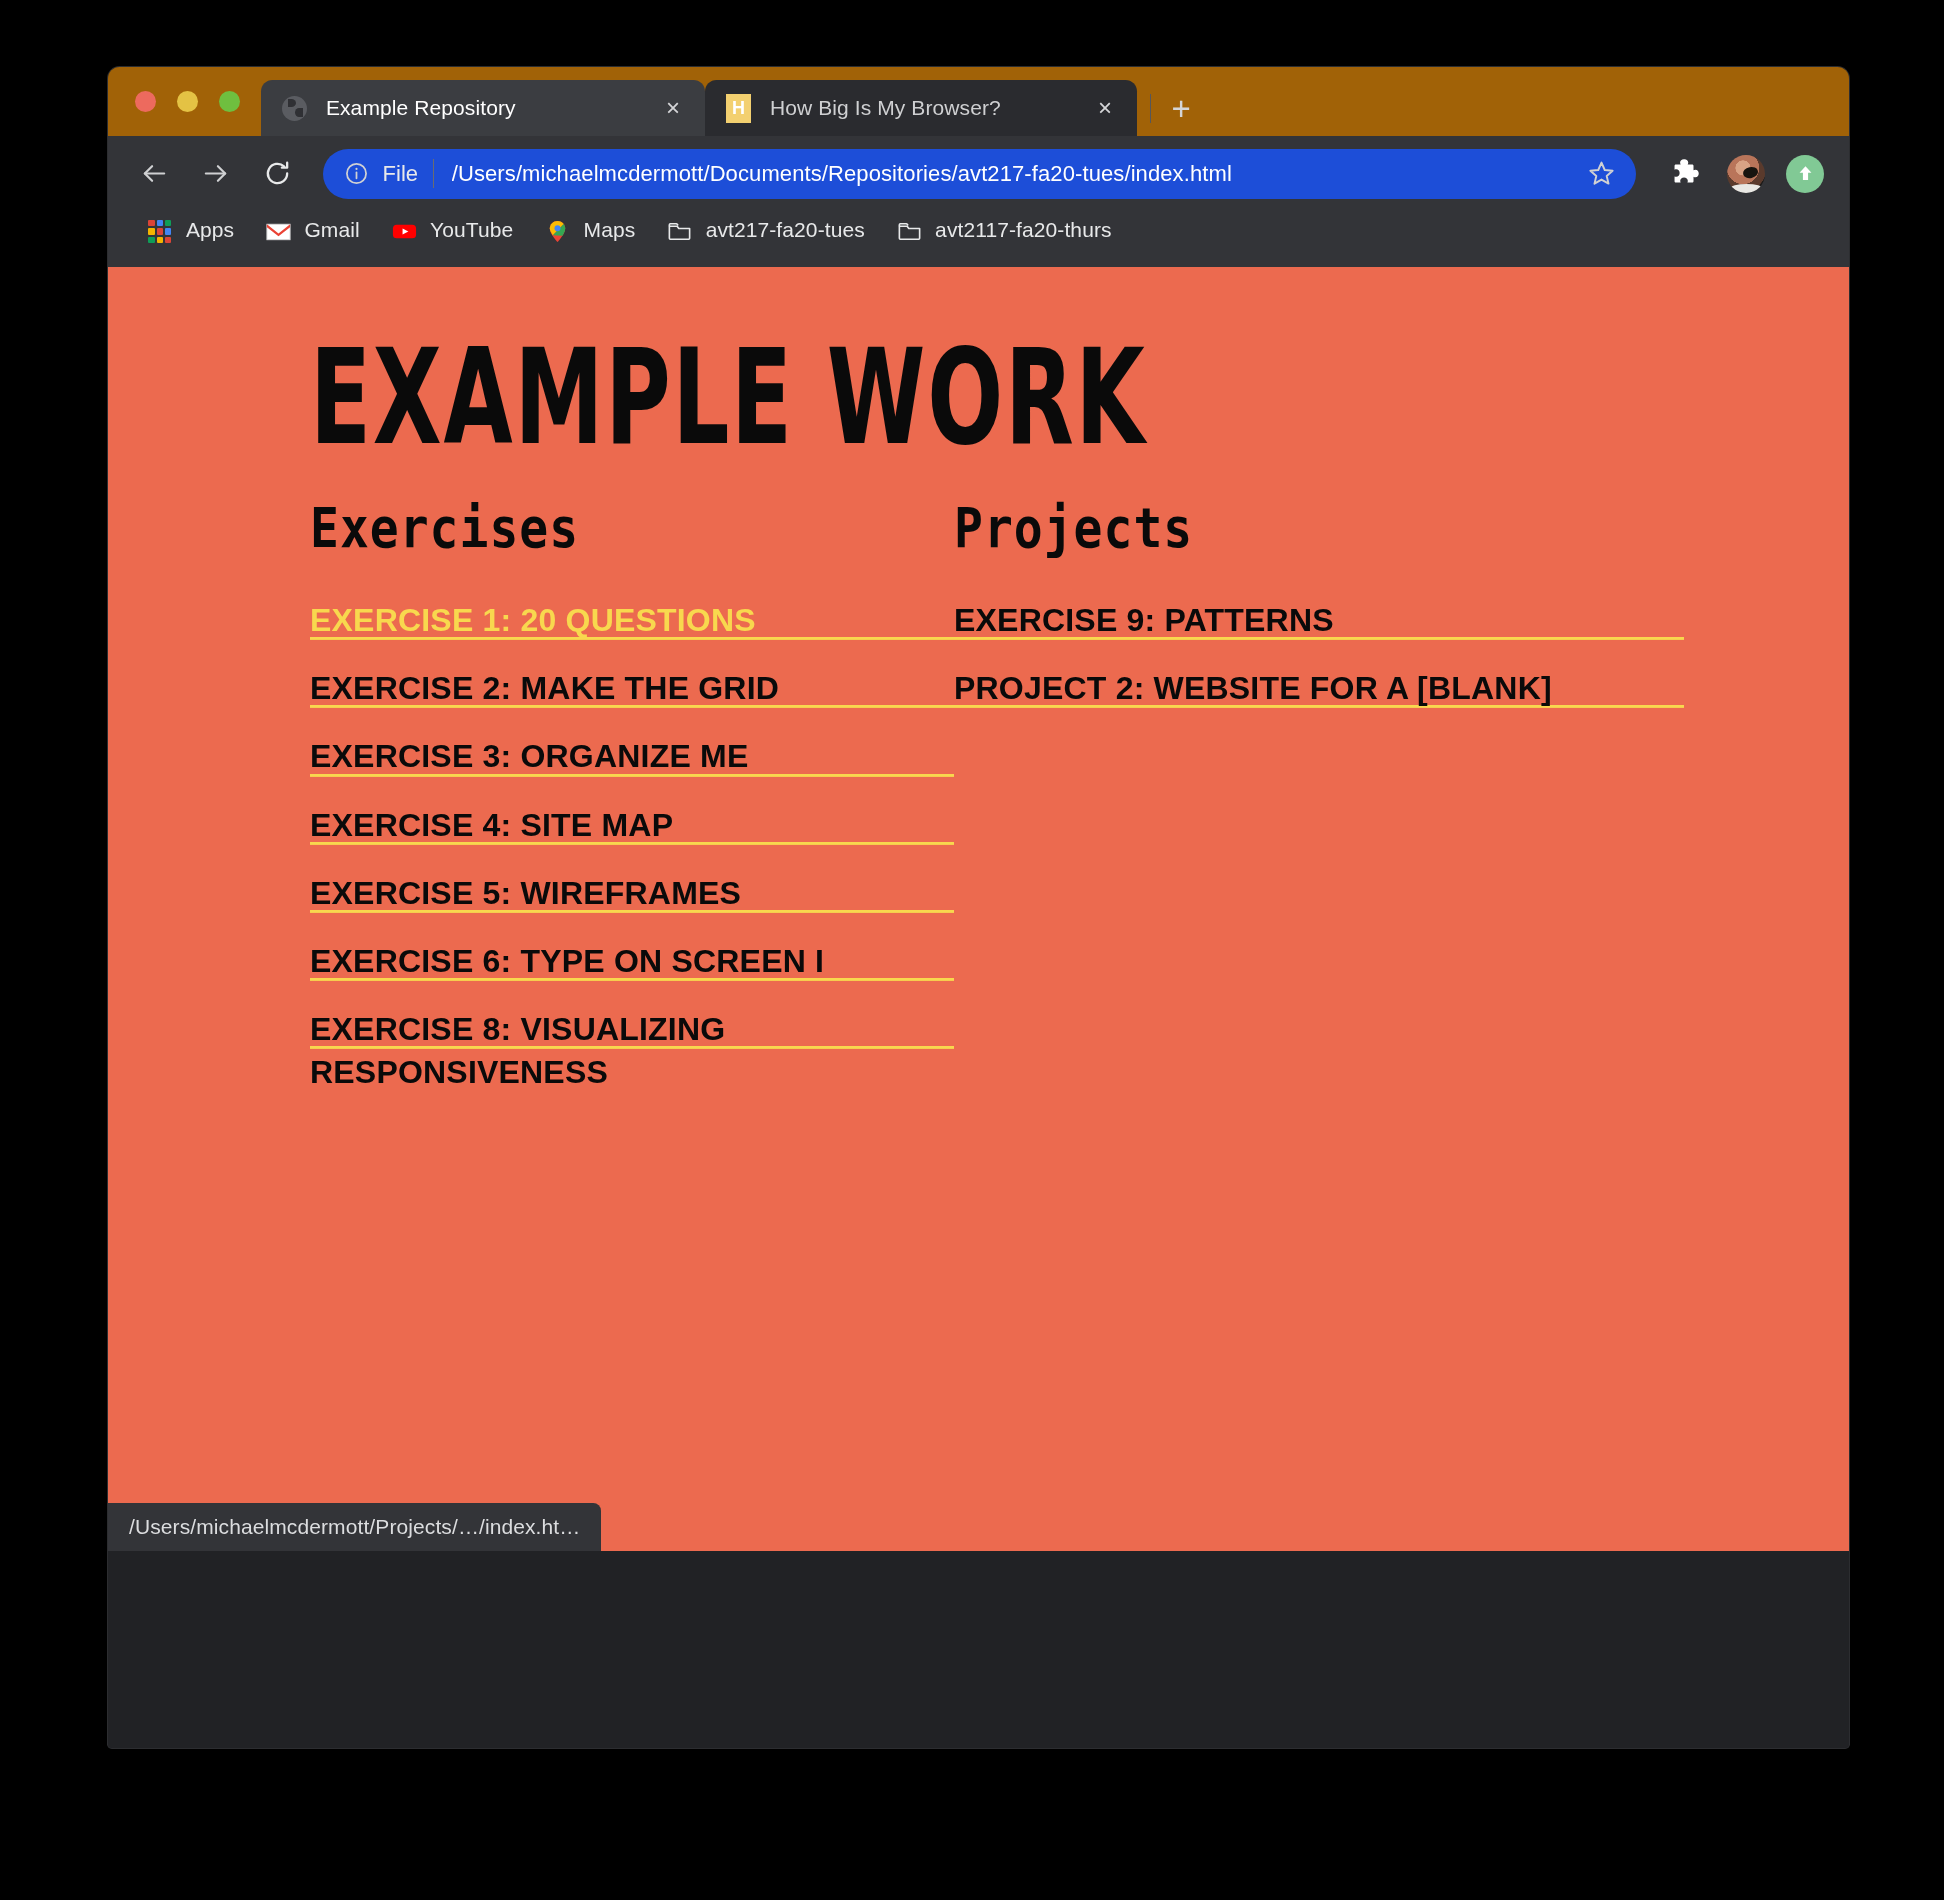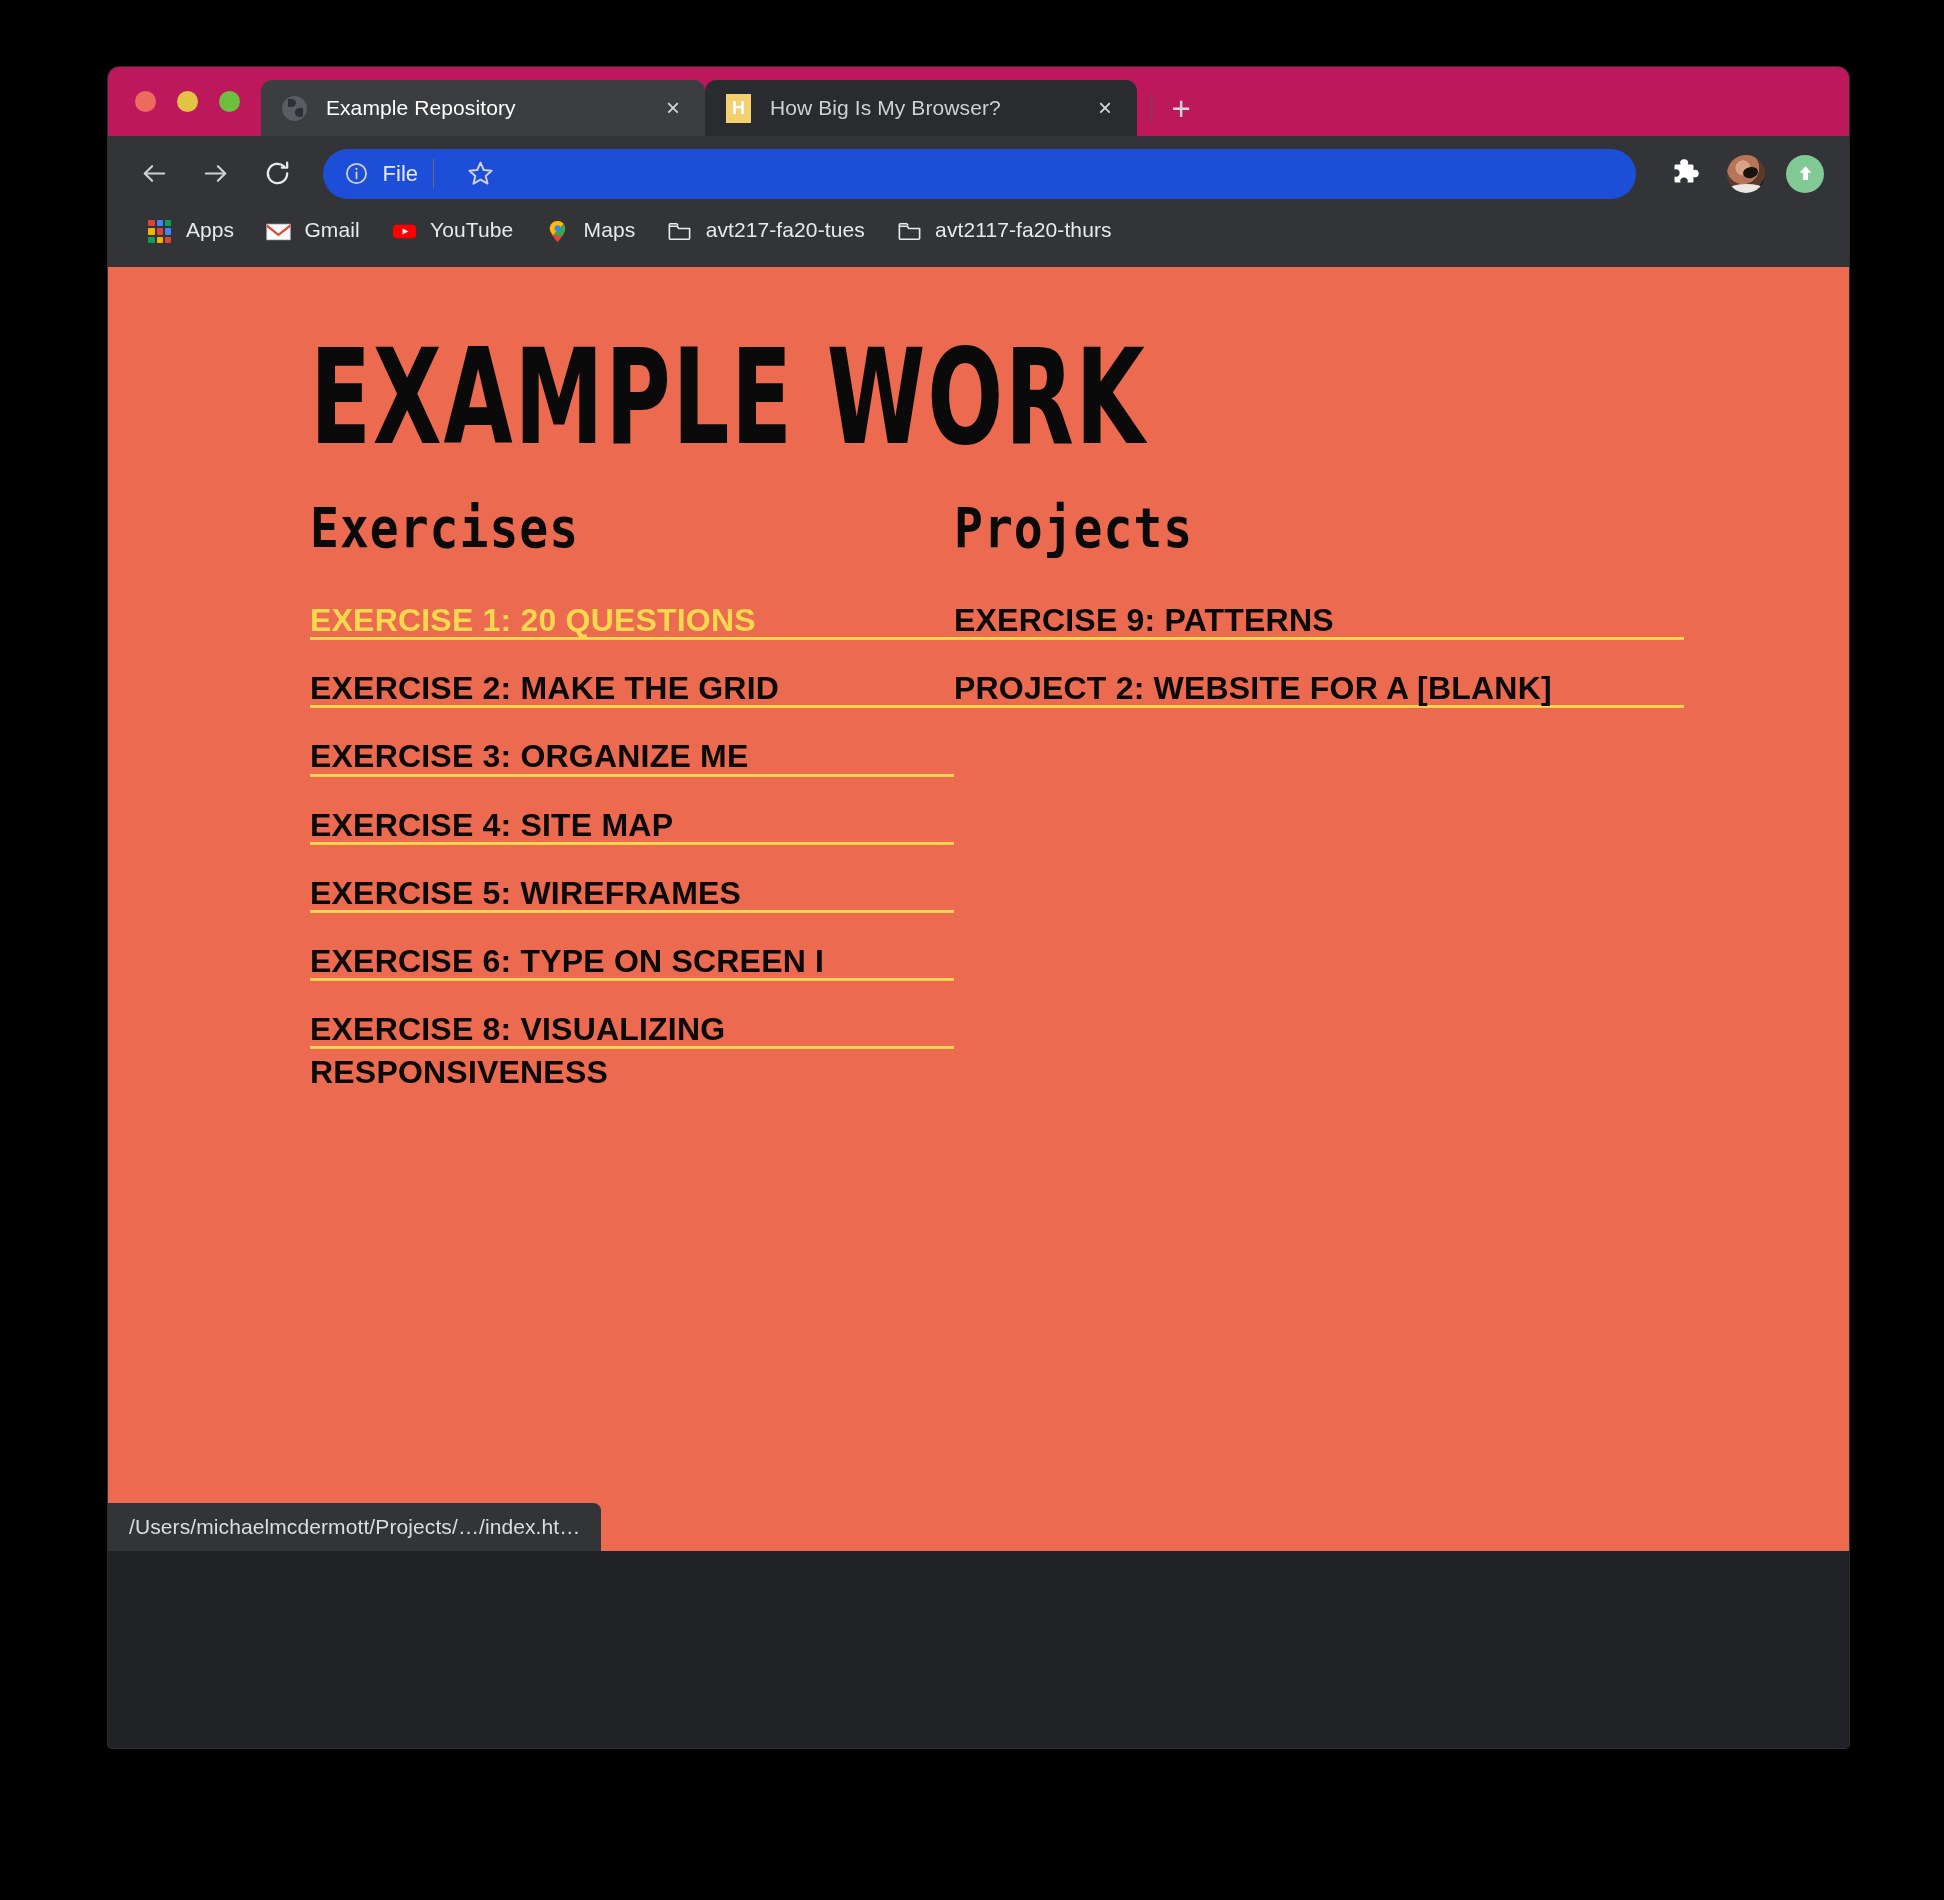--- a/index.html
+++ b/index.html
@@ -29,21 +29,21 @@
     background: #212225;
     border-radius: 11.5px 11.5px 3.8px 3.8px;
     overflow: hidden;
     box-shadow: 0 0 0 1px #2c2d30;
   }
 
   
   .tab-strip {
     position: relative;
     height: 69px;
-    background: #be185d;
+    background: #a16207;
     display: flex;
     align-items: flex-end;
     padding-left: 17.3px;
   }
 
   .traffic-lights {
     display: flex;
     align-items: center;
     gap: 21px;
     height: 69px;
@@ -414,20 +414,21 @@
       <div class="omnibox">
         <span class="omnibox-info">
           <svg width="25" height="25" viewBox="0 0 24 24" fill="none" stroke="#d0d1d3" stroke-width="1.7">
               <circle cx="12" cy="12" r="9.2"></circle>
               <line x1="12" y1="11" x2="12" y2="16.6" stroke-linecap="round"></line>
               <circle cx="12" cy="7.6" r="1.05" fill="#d0d1d3" stroke="none"></circle>
             </svg>
         </span>
         <span class="omnibox-scheme">File</span>
         <span class="omnibox-sep"></span>
+        <span class="omnibox-url" title="/Users/michaelmcdermott/Documents/Repositories/avt217-fa20-tues/index.html">/Users/michaelmcdermott/Documents/Repositories/avt217-fa20-tues/index.html</span>
         <span class="omnibox-star">
           <svg width="29" height="29" viewBox="0 0 24 24" fill="none" stroke="#d0d1d3" stroke-width="1.6" stroke-linejoin="round">
               <polygon points="12,3 14.7,9.1 21.2,9.7 16.3,14 17.8,20.4 12,17 6.2,20.4 7.7,14 2.8,9.7 9.3,9.1"></polygon>
             </svg>
         </span>
       </div>
 
       <span class="tb-icon">
         <svg width="35" height="35" viewBox="0 0 24 24" fill="#ffffff">
             <path d="M10.6 2.2c1.5 0 2.6 1 2.6 2.3 0 .5-.2.9-.4 1.3h3.1c.5 0 .9.4.9.9v3.1c.4-.2.8-.4 1.3-.4 1.3 0 2.3 1.1 2.3 2.6s-1 2.6-2.3 2.6c-.5 0-.9-.2-1.3-.4v3.1c0 .5-.4.9-.9.9h-3.3c.2-.4.3-.8.3-1.2 0-1.3-1.1-2.3-2.6-2.3s-2.6 1-2.6 2.3c0 .4.1.8.3 1.2H4.7c-.5 0-.9-.4-.9-.9v-3.3c.4.2.8.3 1.2.3 1.3 0 2.3-1.1 2.3-2.6s-1-2.6-2.3-2.6c-.4 0-.8.1-1.2.3V6.7c0-.5.4-.9.9-.9h3.3c-.2-.4-.4-.8-.4-1.3 0-1.3 1.1-2.3 2.6-2.3z"></path>

